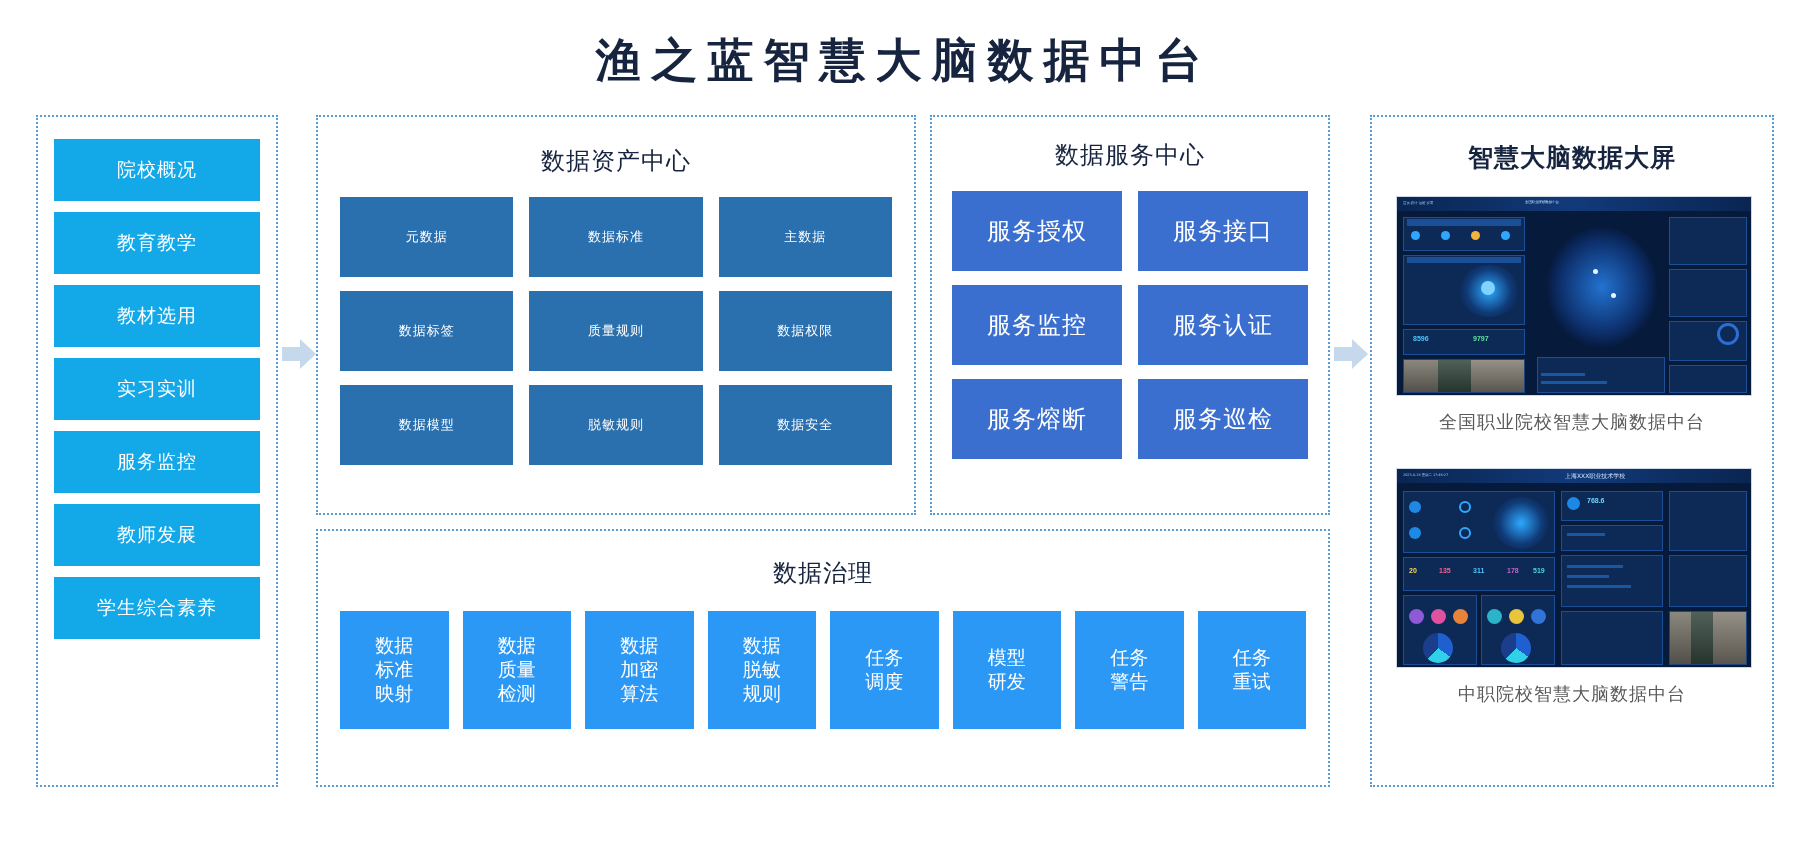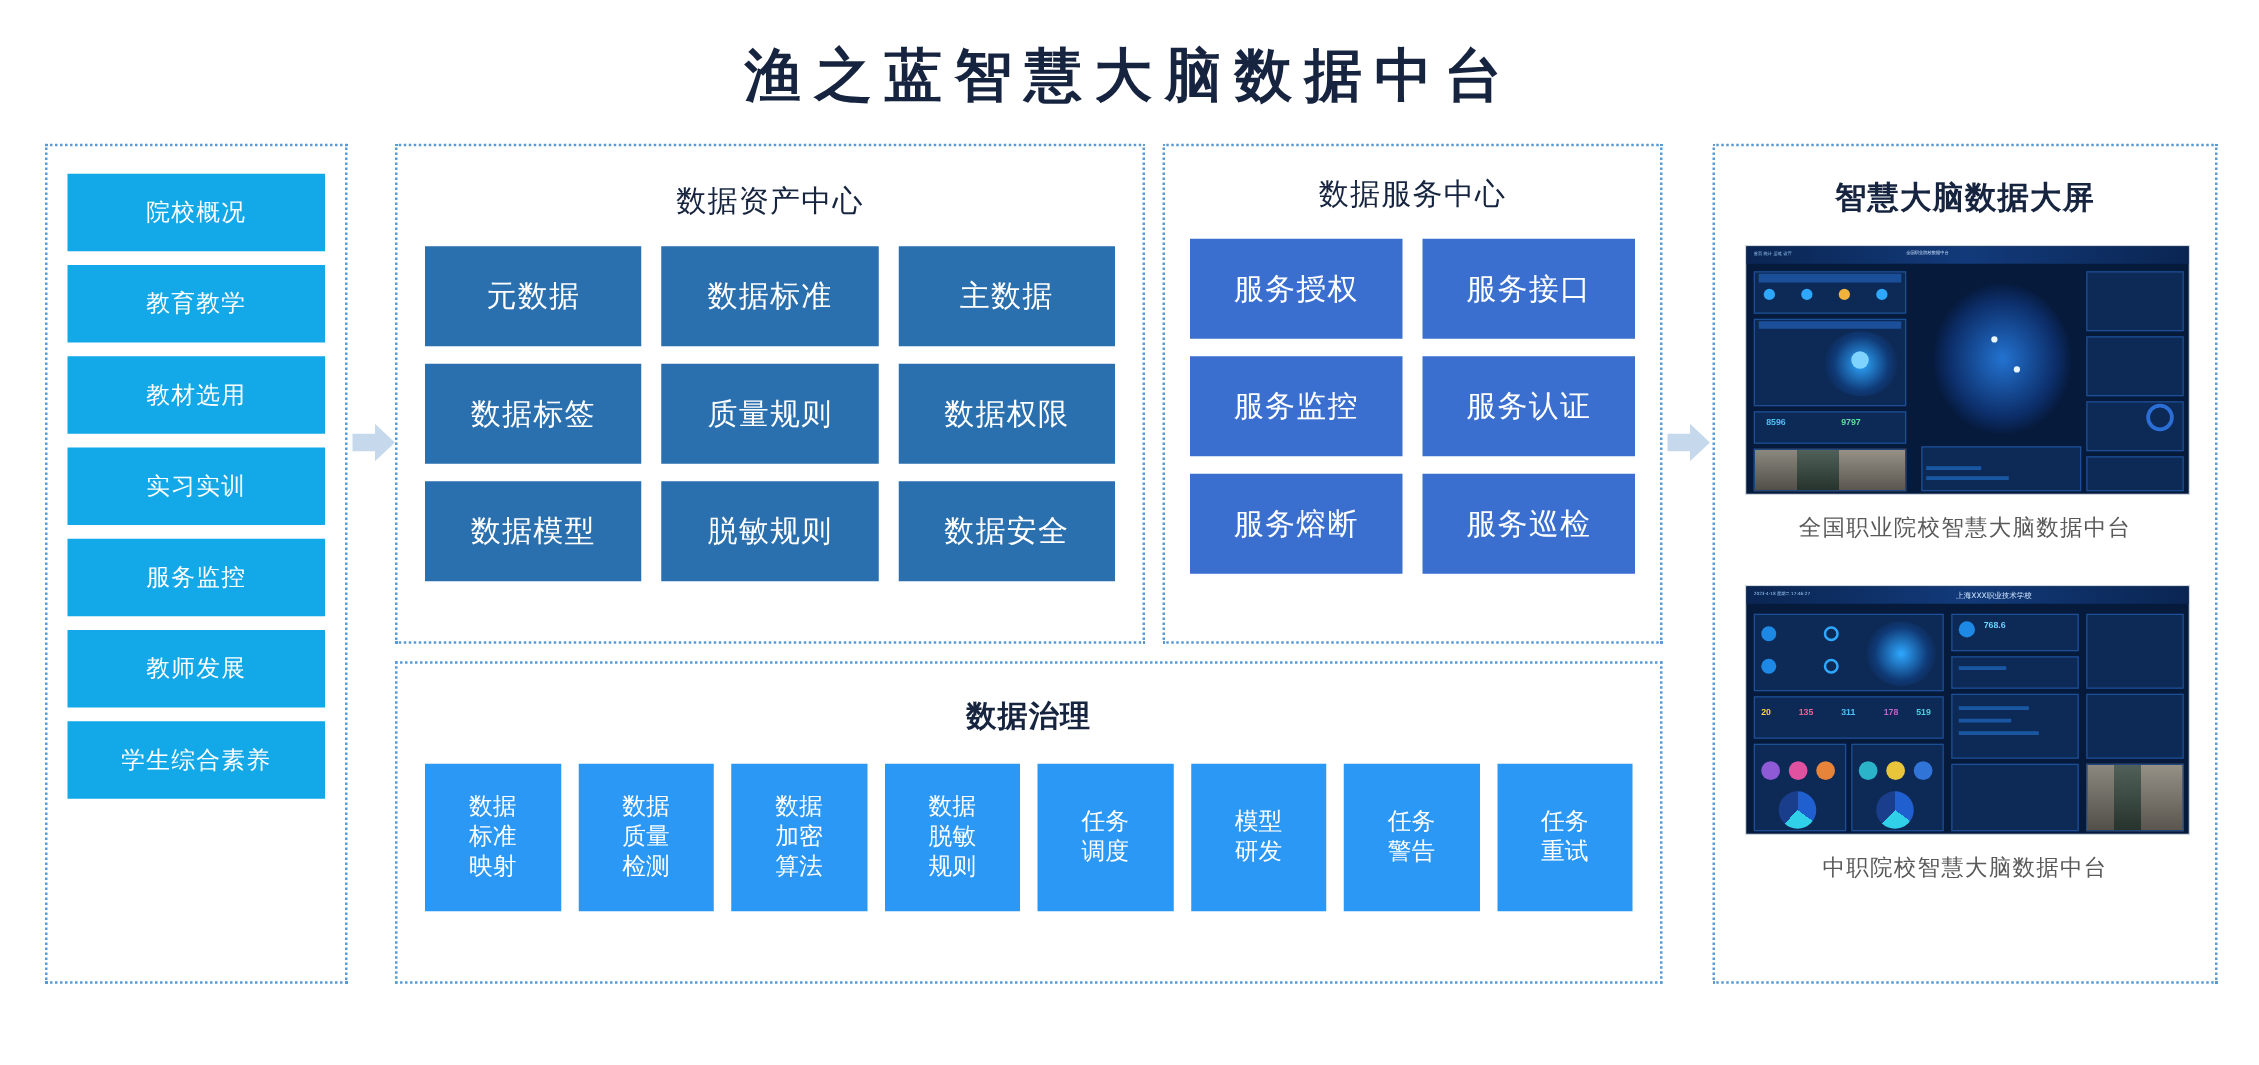--- a/index.html
+++ b/index.html
@@ -60,21 +60,21 @@
   .asset-grid {
     margin: 20px 22px 0 22px;
     display: grid;
     grid-template-columns: repeat(3, 1fr);
     grid-template-rows: repeat(3, 80px);
     gap: 14px 16px;
   }
   .asset-tile {
     background: #2a6fae;
     color: #fff;
-    font-size: 24px;
+    font-size: 13px;
     display: flex; align-items: center; justify-content: center;
     letter-spacing: 1px;
   }
 
   
   #service-panel { left: 930px; top: 115px; width: 400px; height: 400px; }
   #service-panel .panel-title { margin-top: 22px; }
   .service-grid {
     margin: 20px 20px 0 20px;
     display: grid;
@@ -85,21 +85,21 @@
   .service-tile {
     background: #3a6fd0;
     color: #fff;
     font-size: 24px;
     display: flex; align-items: center; justify-content: center;
     letter-spacing: 1px;
   }
 
   
   #gov-panel { left: 316px; top: 529px; width: 1014px; height: 258px; }
-  #gov-panel .panel-title { margin-top: 26px; font-weight: bold; }
+  #gov-panel .panel-title { margin-top: 26px; }
   .gov-grid {
     margin: 22px 22px 0 22px;
     display: grid;
     grid-template-columns: repeat(8, 1fr);
     gap: 14px;
   }
   .gov-tile {
     height: 118px;
     background: #2b98f5;
     color: #fff;

